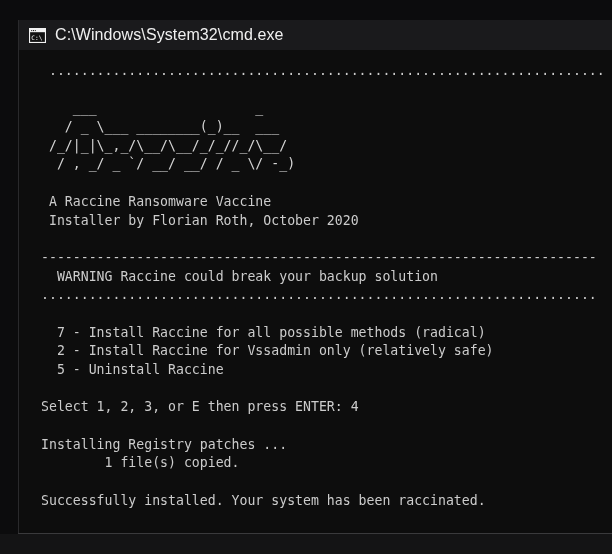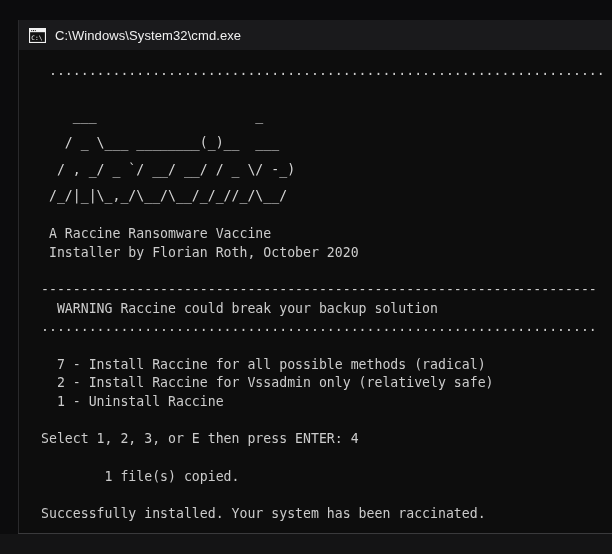--- a/index.html
+++ b/index.html
@@ -49,21 +49,21 @@
   #cmd-icon {
     width: 17px;
     height: 15px;
     flex: 0 0 auto;
     margin-right: 9px;
     position: relative;
   }
   #title-text {
     color: #f0f0f0;
     font-family: "Liberation Sans", "DejaVu Sans", sans-serif;
-    font-size: 13px;
+    font-size: 16px;
     letter-spacing: 0.1px;
     white-space: nowrap;
   }
 
   
   #terminal {
     position: relative;
     background: #0d0d0d;
     height: 483px;
     padding: 12px 0 0 0;
@@ -76,21 +76,20 @@
     line-height: 18.7px;
     height: 18.7px;
     white-space: pre;
     padding-left: 22px;
     letter-spacing: 0px;
   }
   .line.blank { color: transparent; }
 
   .art {
     color: #d6d6d6;
-    margin-top: 8px;
   }
 
   
   #window-bottom-edge {
     position: absolute;
     left: 18px;
     top: 533px;
     width: 594px;
     height: 1px;
     background: #3a3a3c;
@@ -124,36 +123,37 @@
       </span>
       <span id="title-text">C:\Windows\System32\cmd.exe</span>
     </div>
 
     <div id="terminal">
 
     <div class="line"> ......................................................................</div>
         <div class="line blank"> </div>
         <div class="line art">    ___                    _</div>
         <div class="line art">   / _ \___ ________(_)__  ___</div>
+        <div class="line art"> /_/|_|\_,_/\__/\__/_/_//_/\__/</div>
         <div class="line art">  / , _/ _ `/ __/ __/ / _ \/ -_)</div>
-        <div class="line art"> /_/|_|\_,_/\__/\__/_/_//_/\__/</div>
         <div class="line blank"> </div>
         <div class="line"> A Raccine Ransomware Vaccine</div>
         <div class="line"> Installer by Florian Roth, October 2020</div>
         <div class="line blank"> </div>
         <div class="line">----------------------------------------------------------------------</div>
         <div class="line">  WARNING Raccine could break your backup solution</div>
         <div class="line">......................................................................</div>
         <div class="line blank"> </div>
         <div class="line">  7 - Install Raccine for all possible methods (radical)</div>
         <div class="line">  2 - Install Raccine for Vssadmin only (relatively safe)</div>
-        <div class="line">  1 - Uninstall Raccine</div>
+        <div class="line">  5 - Uninstall Raccine</div>
         <div class="line blank"> </div>
         <div class="line">Select 1, 2, 3, or E then press ENTER: 4</div>
         <div class="line blank"> </div>
+        <div class="line">Installing Registry patches ...</div>
         <div class="line">        1 file(s) copied.</div>
         <div class="line blank"> </div>
         <div class="line">Successfully installed. Your system has been raccinated.</div>
       </div>
 
   </div>
 
   <div id="window-bottom-edge"></div>
   <div id="below-window"></div>
 </div>

